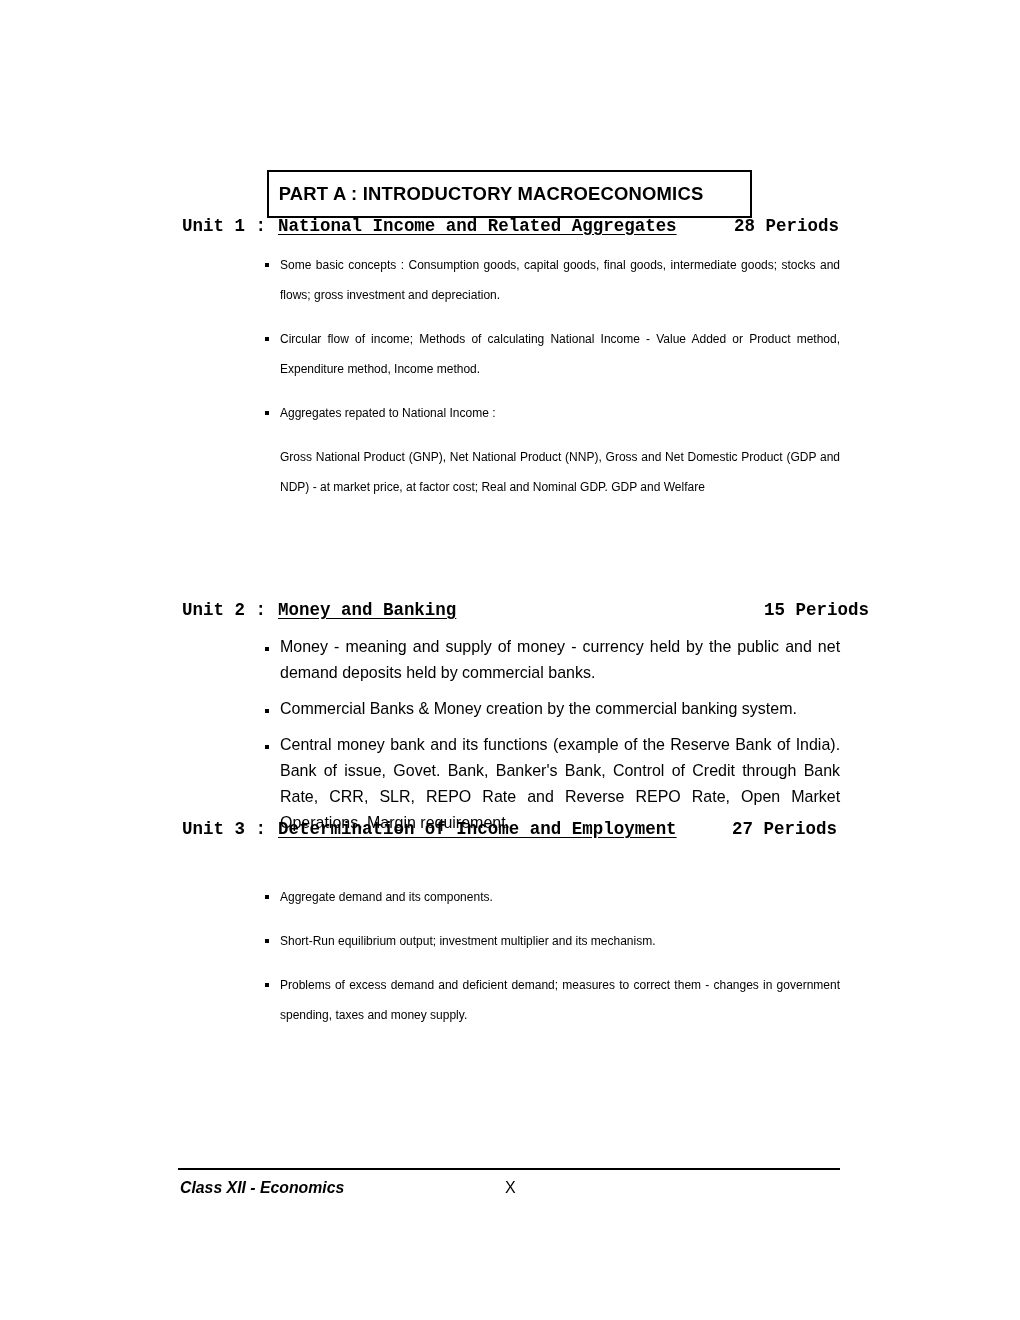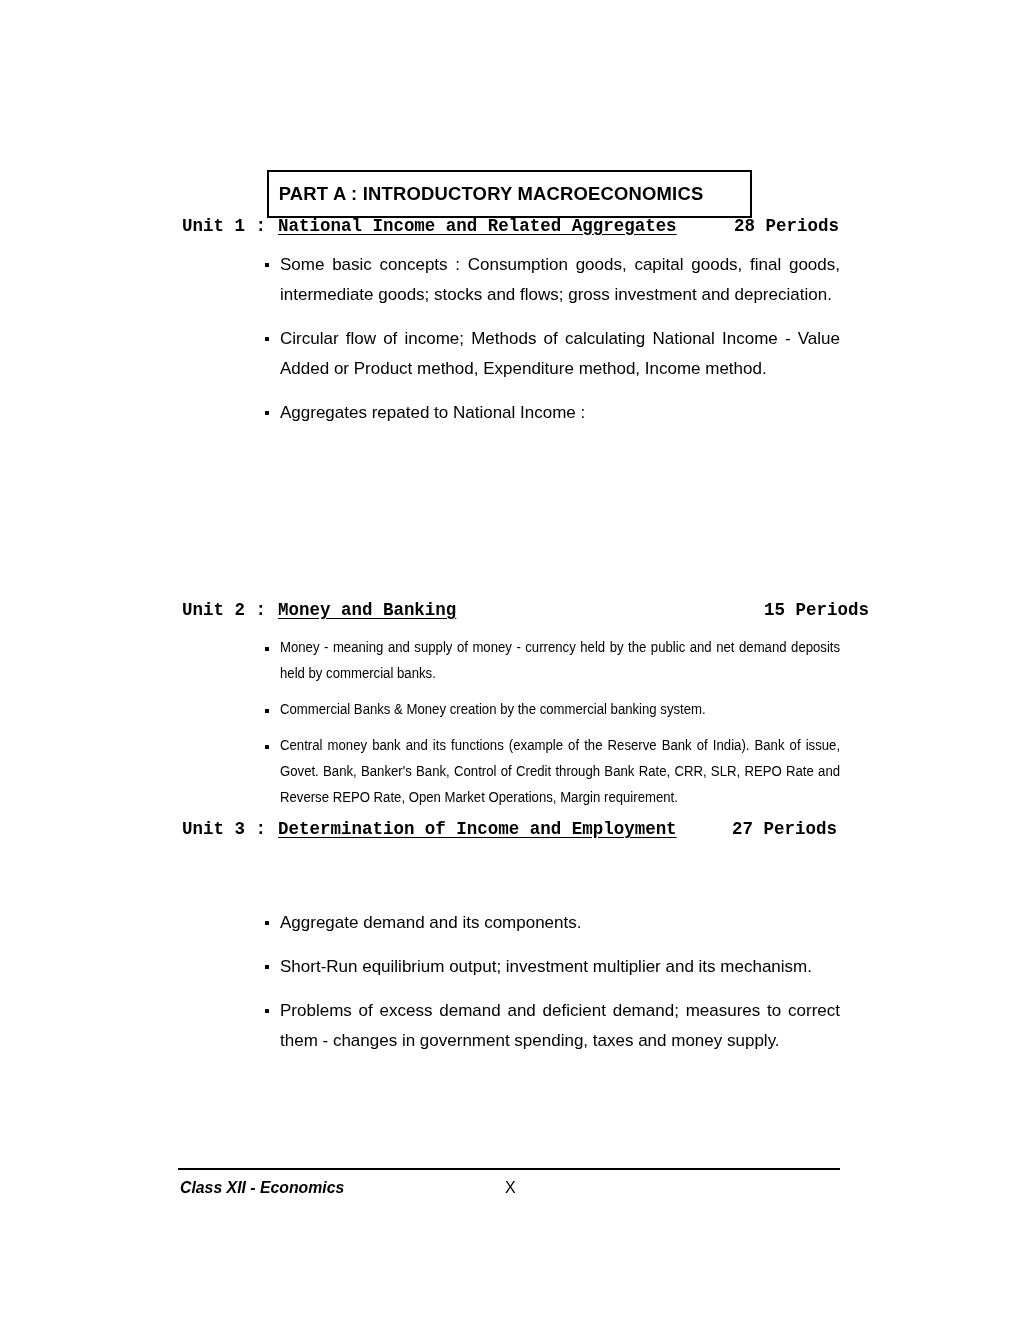--- a/index.html
+++ b/index.html
@@ -88,21 +88,21 @@
 
   
   .bullets {
     position: absolute;
     left: 262px;
     width: 578px;
   }
   .bullet {
     position: relative;
     padding-left: 18px;
-    font-size: 17px;
+    font-size: 12px;
     line-height: 30px;
     text-align: justify;
     margin-bottom: 14px;
   }
   .bullet:last-child { margin-bottom: 0; }
   .bullet::before {
     content: "";
     position: absolute;
     left: 3px;
     top: 13px;
@@ -112,21 +112,21 @@
   }
   .bullet .sub-para {
     display: block;
     margin-top: 14px;
     text-align: justify;
   }
   .bullet.nojust { text-align: left; }
 
   
   .compressed .bullet {
-    font-size: 14px;
+    font-size: 17px;
     line-height: 26px;
     margin-bottom: 10px;
   }
   .compressed .bullet .inner {
     display: block;
     transform: scaleX(0.94);
     transform-origin: left top;
     width: 106.4%;
   }
 
@@ -175,20 +175,21 @@
 
   <div class="bullets" style="top:250px;">
     <div class="bullet">
       <span>Some basic concepts : Consumption goods, capital goods, final goods, intermediate goods; stocks and flows; gross investment and depreciation.</span>
     </div>
     <div class="bullet">
       <span>Circular flow of income; Methods of calculating National Income - Value Added or Product method, Expenditure method, Income method.</span>
     </div>
     <div class="bullet">
       <span class="nojust-line">Aggregates repated to National Income :</span>
+      <span class="sub-para">Gross National Product (GNP), Net National Product (NNP), Gross and Net Domestic Product (GDP and NDP) - at market price, at factor cost; Real and Nominal GDP. GDP and Welfare</span>
     </div>
   </div>
 
   <div class="unit-row" style="top:599px;">
     <span class="unit-label">Unit 2 :</span>
     <span class="unit-title">Money and Banking</span>
     <span class="unit-periods" style="left:582px;">15 Periods</span>
   </div>
 
   <div class="bullets compressed" style="top:634px;">
@@ -202,21 +203,21 @@
       <span class="inner">Central money bank and its functions (example of the Reserve Bank of India). Bank of issue, Govet. Bank, Banker's Bank, Control of Credit through Bank Rate, CRR, SLR, REPO Rate and Reverse REPO Rate, Open Market Operations, Margin requirement.</span>
     </div>
   </div>
 
   <div class="unit-row" style="top:818px;">
     <span class="unit-label">Unit 3 :</span>
     <span class="unit-title">Determination of Income and Employment</span>
     <span class="unit-periods" style="left:550px;">27 Periods</span>
   </div>
 
-  <div class="bullets" style="top:908px;">
+  <div class="bullets" style="top:882px;">
     <div class="bullet nojust">
       <span>Aggregate demand and its components.</span>
     </div>
     <div class="bullet">
       <span>Short-Run equilibrium output; investment multiplier and its mechanism.</span>
     </div>
     <div class="bullet">
       <span>Problems of excess demand and deficient demand; measures to correct them - changes in government spending, taxes and money supply.</span>
     </div>
   </div>

